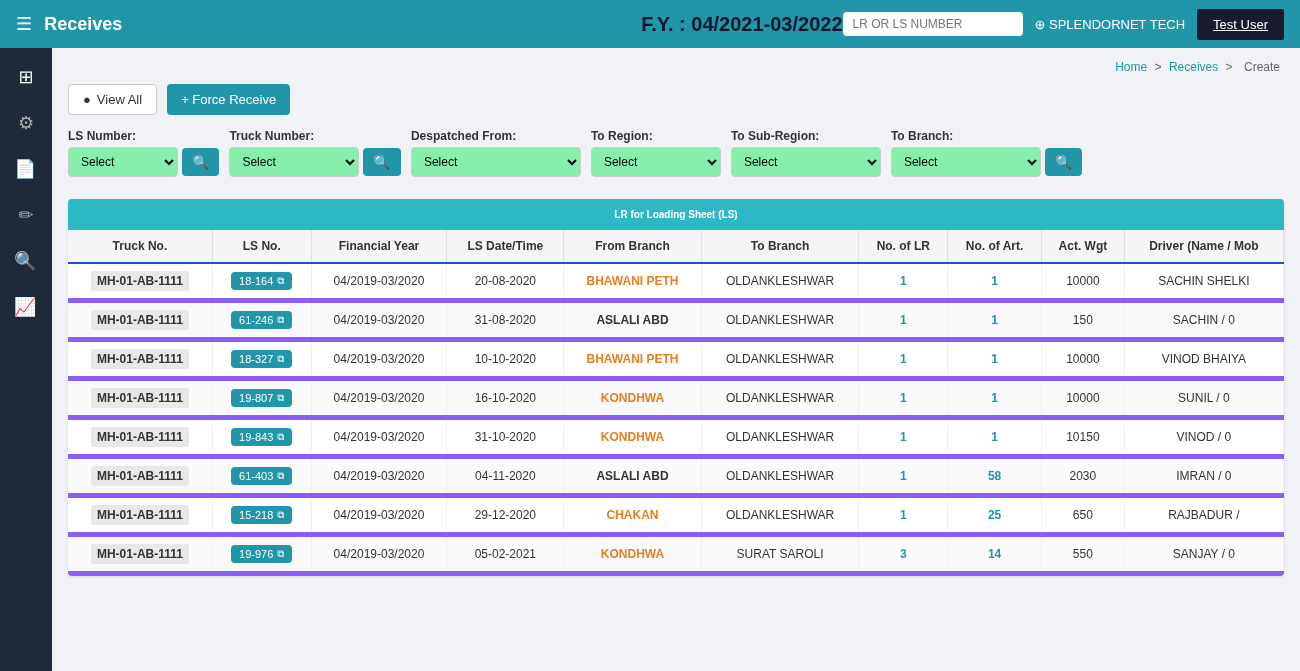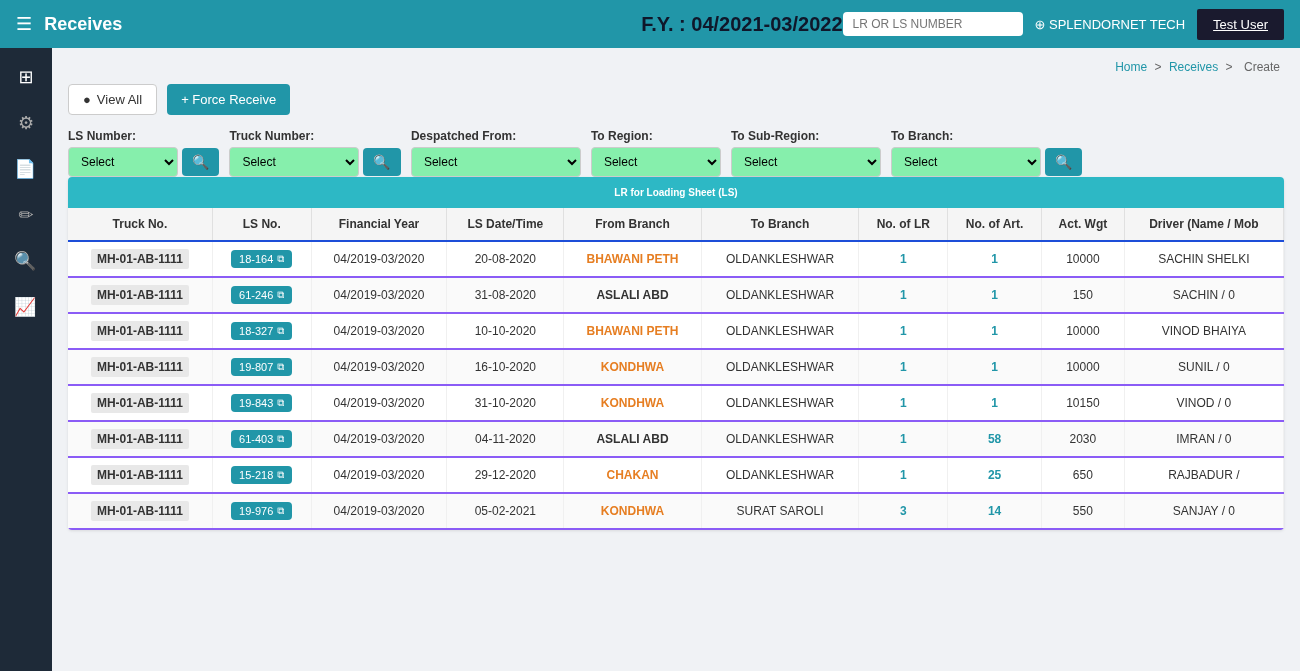--- a/index.html
+++ b/index.html
@@ -131,21 +131,21 @@
       cursor: pointer;
       font-size: 13px;
       color: white;
     }
 
     
     .filters {
       display: flex;
       align-items: flex-end;
       gap: 10px;
-      margin-bottom: 0;
+      margin-bottom: 22px;
       flex-wrap: wrap;
     }
     .filter-group {
       display: flex;
       flex-direction: column;
       gap: 4px;
     }
     .filter-label {
       font-size: 12px;
       font-weight: bold;
@@ -207,21 +207,21 @@
     }
     .data-table thead th {
       padding: 9px 8px;
       text-align: center;
       font-size: 12px;
       font-weight: bold;
       color: #333;
       border-right: 1px solid #e0e0e0;
     }
     .data-table tbody tr {
-      border-bottom: 2px solid #8b5cf6;
+      border-bottom: 5px solid #8b5cf6;
       padding-left: 32px;
     }
     .data-table tbody tr:nth-child(even) { background: #fafafa; }
     .data-table tbody td {
       padding: 8px 8px;
       text-align: center;
       font-size: 12px;
       color: #333;
       border-right: 1px solid #f0f0f0;
     }

